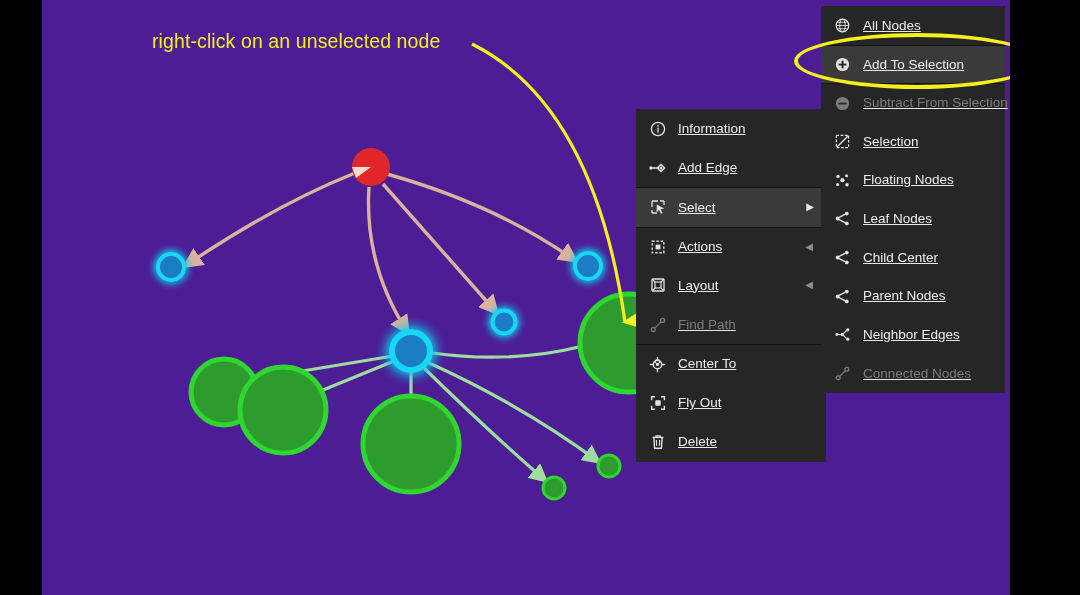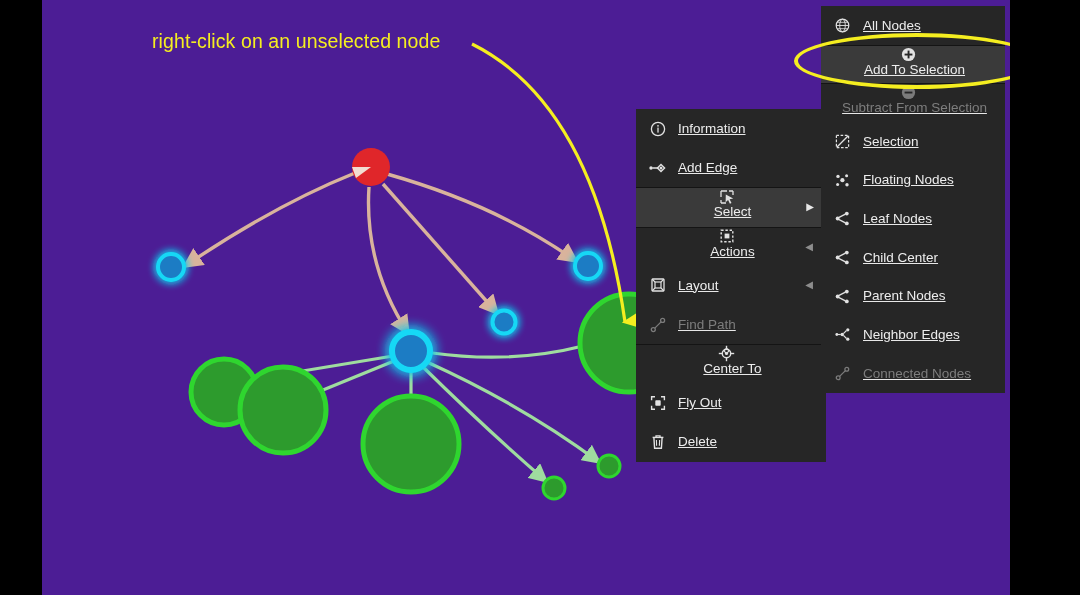--- a/index.html
+++ b/index.html
@@ -74,21 +74,21 @@
     align-items: center;
     height: 39px;
     padding: 0 10px 0 13px;
     box-sizing: border-box;
     white-space: nowrap;
     text-decoration: underline;
   }
   #context-menu-main .menu-item { height: 39.2px; }
   #context-menu-select .menu-item { height: 38.7px; }
 
-  .menu-item.sep-top { border-top: 1px solid #141414; flex-direction: column; }
+  .menu-item.sep-top { border-top: 1px solid #141414; }
   .menu-item.highlight { background: #3a3a3a; }
   .menu-item.disabled .mi-label { color: #7d7d7d; }
   .menu-item.disabled .mi-icon { opacity: 0.45; }
 
   .mi-icon {
     width: 17px;
     height: 17px;
     flex: 0 0 17px;
     margin-right: 12px;
     display: flex;

